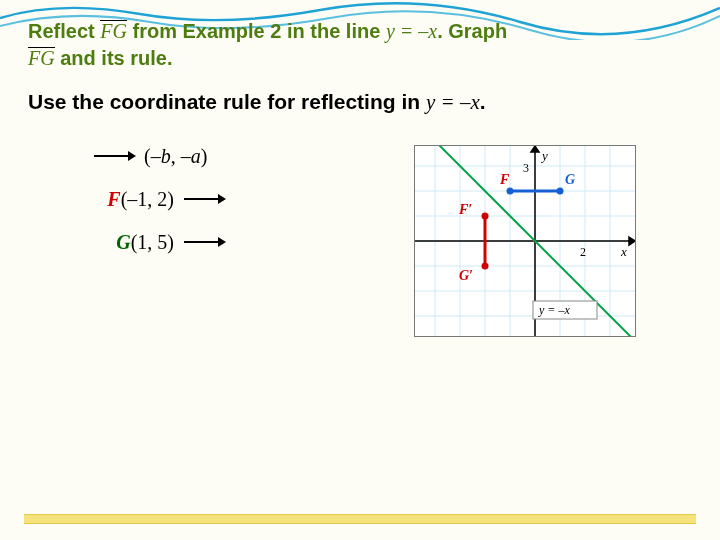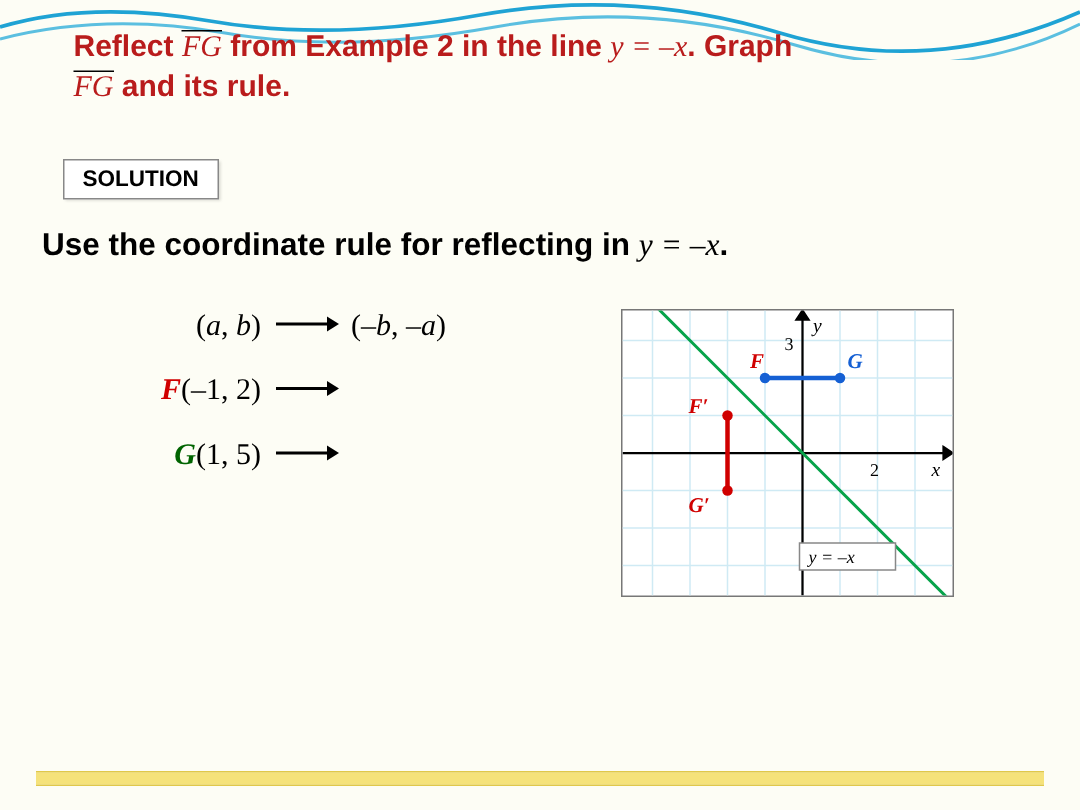--- a/index.html
+++ b/index.html
@@ -23,22 +23,21 @@
   .content {
     position: relative;
     z-index: 1;
     padding: 18px 28px 0 28px;
   }
   .problem-statement {
     font-size: 20px;
     font-weight: bold;
     font-family: Arial, sans-serif;
     line-height: 1.35;
-    color: #b91c1c;
-    margin-left: 21px;
+    color: #4d7c0f;
   }
   .problem-statement .seg {
     font-style: italic;
     font-family: Georgia, serif;
     font-weight: normal;
     position: relative;
     display: inline-block;
   }
   .problem-statement .seg::before {
     content: "";
@@ -142,33 +141,29 @@
   <path d="M0,26 Q70,8 150,22 T330,18 T530,30 T720,16" stroke="#5bbfe0" stroke-width="2" fill="none"></path>
 </svg>
 
 <div class="content">
 
   <div class="problem-statement">
     <span>Reflect </span><span class="seg">FG</span><span> from Example 2 in the line </span><span class="eq">y = –x</span><span>.  Graph </span><br>
     <span class="seg">FG</span><span> and its rule.</span>
   </div>
 
-  <div class="solution-label">SOLUTION</div>
 
   <div class="rule-line">
     <span>Use the coordinate rule for reflecting in </span><span class="eq">y = –x</span><span>.</span>
   </div>
 
   <div class="mapping-area">
     <div class="mappings">
 
       <div class="map-row">
-        <div class="lhs">
-          <span class="num">(</span><span>a</span><span class="num">, </span><span>b</span><span class="num">)</span>
-        </div>
         <div class="arrow">
           <svg width="44" height="14" viewBox="0 0 44 14">
               <line x1="2" y1="7" x2="36" y2="7" stroke="#000" stroke-width="2"></line>
               <polygon points="36,2 44,7 36,12" fill="#000"></polygon>
             </svg>
         </div>
         <div class="rhs">
           <span class="num">(–</span><span style="font-style:italic">b</span><span class="num">, –</span><span style="font-style:italic">a</span><span class="num">)</span>
         </div>
       </div>

